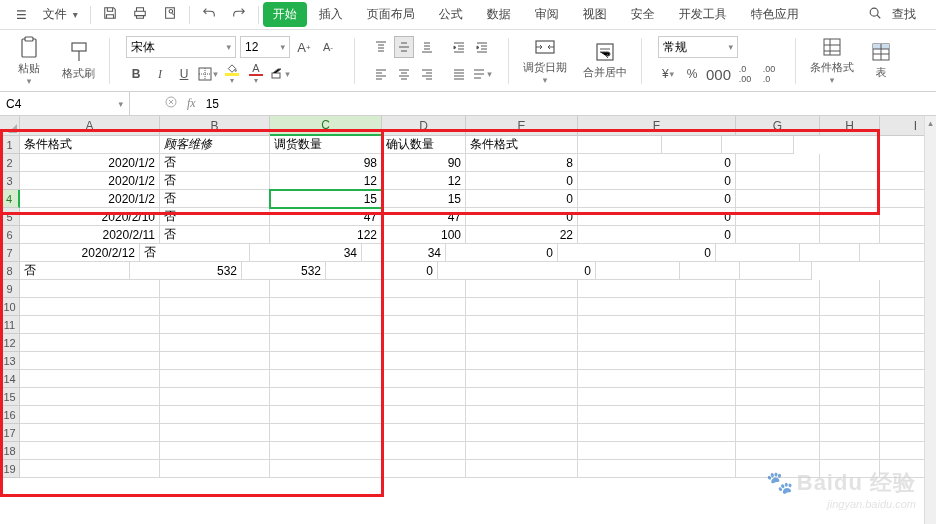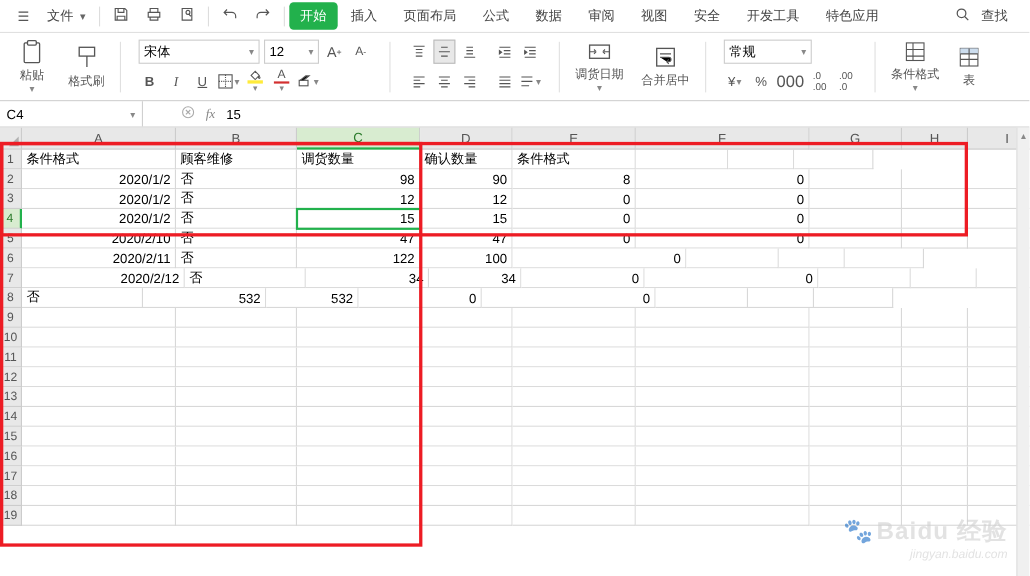--- a/index.html
+++ b/index.html
@@ -341,21 +341,21 @@
       <div class="row-h">14</div>
       <div class="row-h">15</div>
       <div class="row-h">16</div>
       <div class="row-h">17</div>
       <div class="row-h">18</div>
       <div class="row-h">19</div>
     </div>
   <div class="cells" id="cells">
       <div class="row">
         <div class="cell txt" style="width: 140px;">条件格式</div>
-        <div class="cell txt" style="width: 110px;">顾客维修</div>
+        <div class="cell txt" style="width: 110px; font-style: italic;">顾客维修</div>
         <div class="cell txt" style="width: 112px;">调货数量</div>
         <div class="cell txt" style="width: 84px;">确认数量</div>
         <div class="cell txt" style="width: 112px;">条件格式</div>
         <div class="cell txt" style="width: 84px;"></div>
         <div class="cell txt" style="width: 60px;"></div>
         <div class="cell txt" style="width: 72px;"></div>
       </div>
       <div class="row">
         <div class="cell num" style="width: 140px;">2020/1/2</div>
         <div class="cell txt" style="width: 110px;">否</div>
@@ -398,27 +398,28 @@
         <div class="cell num" style="width: 158px;">0</div>
         <div class="cell num" style="width: 84px;"></div>
         <div class="cell num" style="width: 60px;"></div>
         <div class="cell num" style="width: 72px;"></div>
       </div>
       <div class="row">
         <div class="cell num" style="width: 140px;">2020/2/11</div>
         <div class="cell txt" style="width: 110px;">否</div>
         <div class="cell num" style="width: 112px;">122</div>
         <div class="cell num" style="width: 84px;">100</div>
-        <div class="cell num" style="width: 158px;">0</div>
-        <div class="cell num" style="width: 84px;"></div>
-        <div class="cell num" style="width: 60px;"></div>
-        <div class="cell num" style="width: 72px;"></div>
-      </div>
-      <div class="row">
-        <div class="cell num" style="width: 148px;">2020/2/12</div>
+        <div class="cell num" style="width: 112px;">22</div>
+        <div class="cell num" style="width: 158px;">0</div>
+        <div class="cell num" style="width: 84px;"></div>
+        <div class="cell num" style="width: 60px;"></div>
+        <div class="cell num" style="width: 72px;"></div>
+      </div>
+      <div class="row">
+        <div class="cell num" style="width: 120px;">2020/2/12</div>
         <div class="cell txt" style="width: 110px;">否</div>
         <div class="cell num" style="width: 112px;">34</div>
         <div class="cell num" style="width: 84px;">34</div>
         <div class="cell num" style="width: 112px;">0</div>
         <div class="cell num" style="width: 158px;">0</div>
         <div class="cell num" style="width: 84px;"></div>
         <div class="cell num" style="width: 60px;"></div>
         <div class="cell num" style="width: 72px;"></div>
       </div>
       <div class="row">

